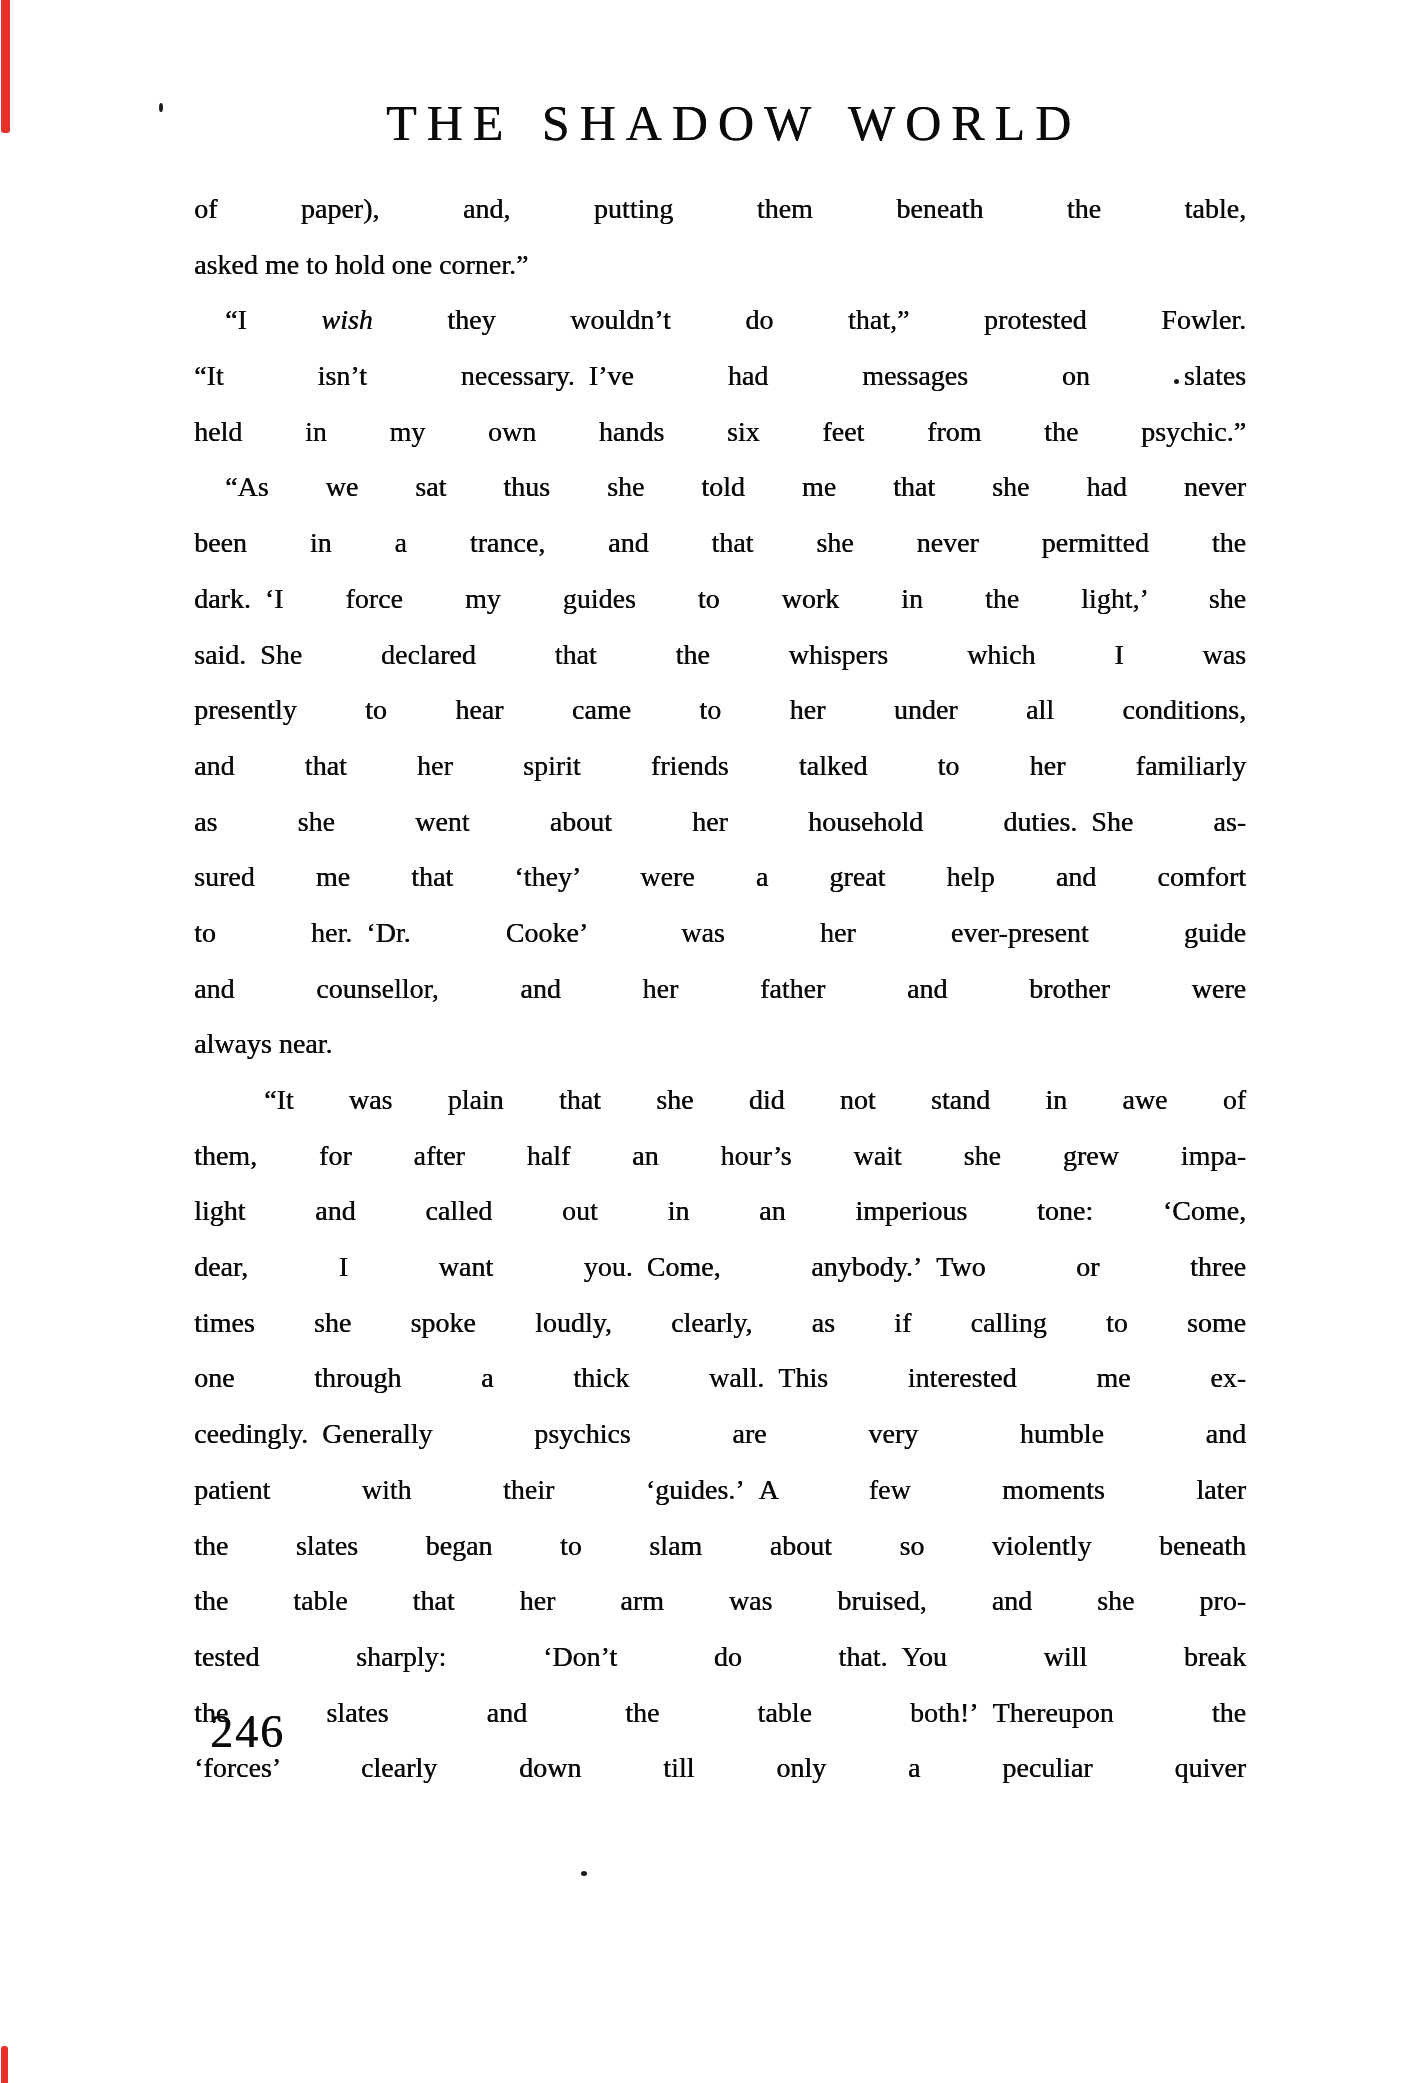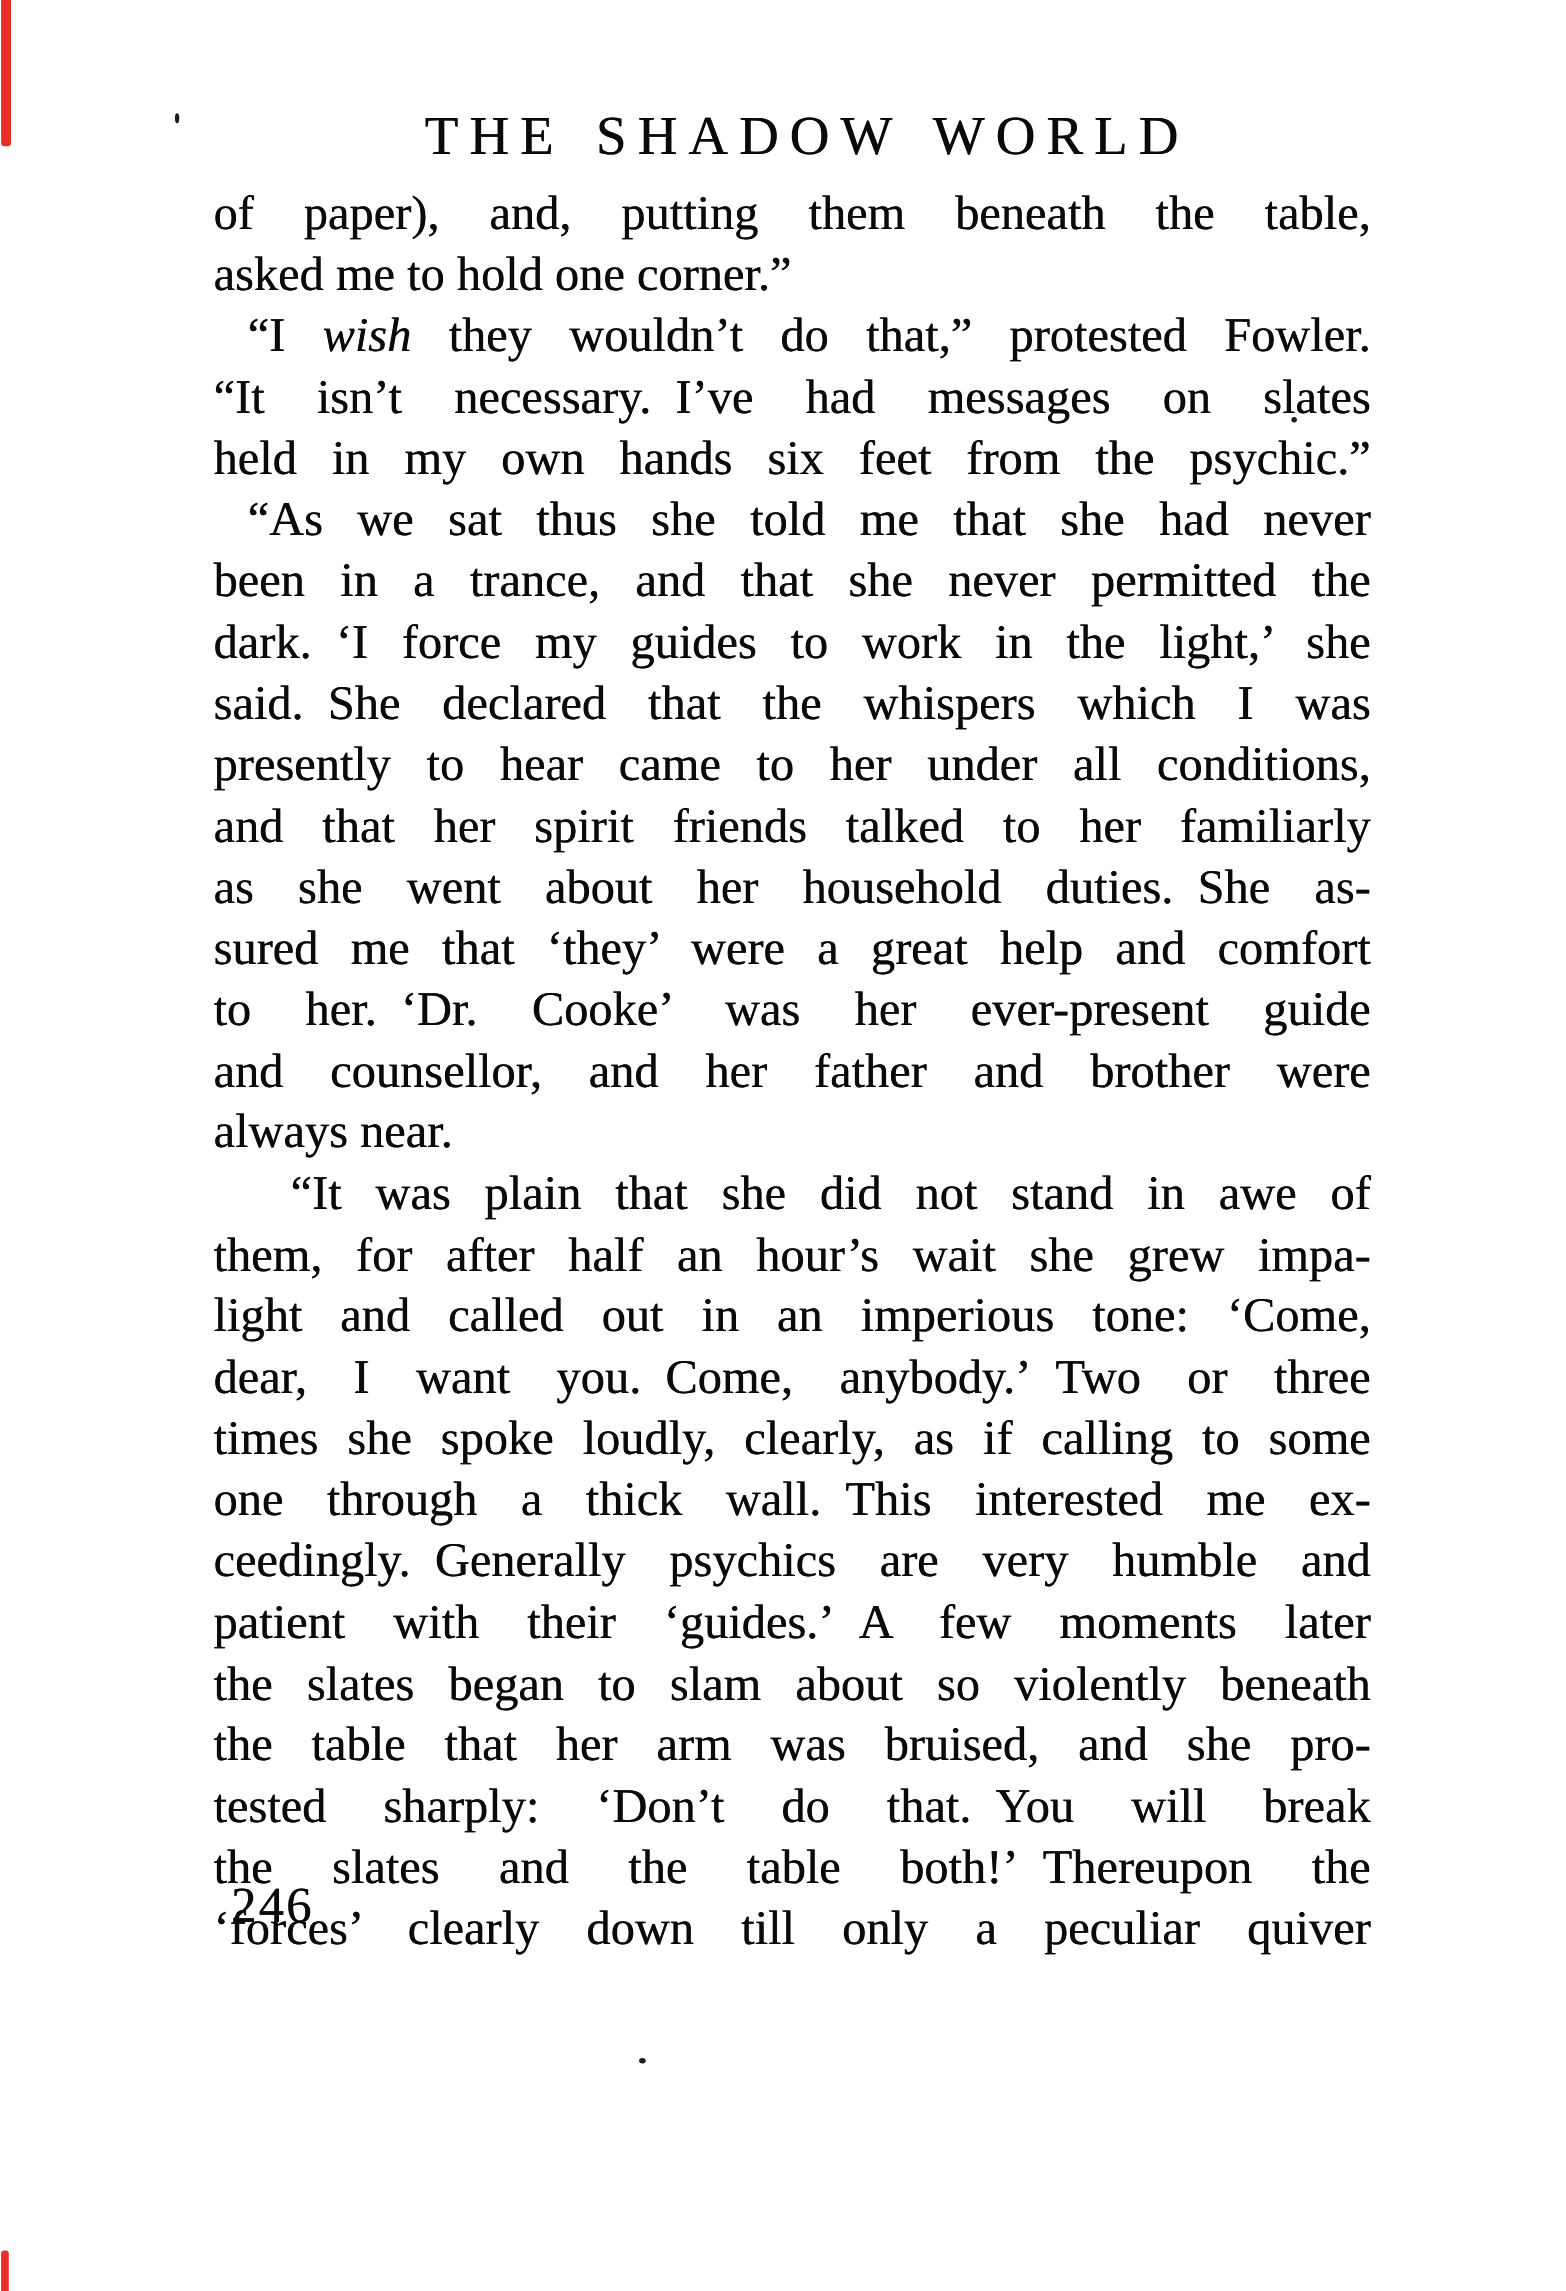--- a/index.html
+++ b/index.html
@@ -22,23 +22,23 @@
     font-size: 50px;
     font-weight: 400;
     letter-spacing: 10px;
     word-spacing: 6px;
     white-space: nowrap;
     color: var(--ink, #0a0a0a);
     text-shadow: 0.4px 0 0 currentColor;
   }
   .text-block {
     position: absolute;
-    left: 194px; top: 166px;
+    left: 194px; top: 181px;
     width: 1052px;
-    font-size: 44px;
+    font-size: 28px;
     color: var(--ink, #0a0a0a);
     text-shadow: 0.4px 0 0 currentColor;
   }
   .line {
     height: 55.7px;
     line-height: 55.7px;
     white-space: nowrap;
     text-align: justify;
     text-align-last: left;
   }

